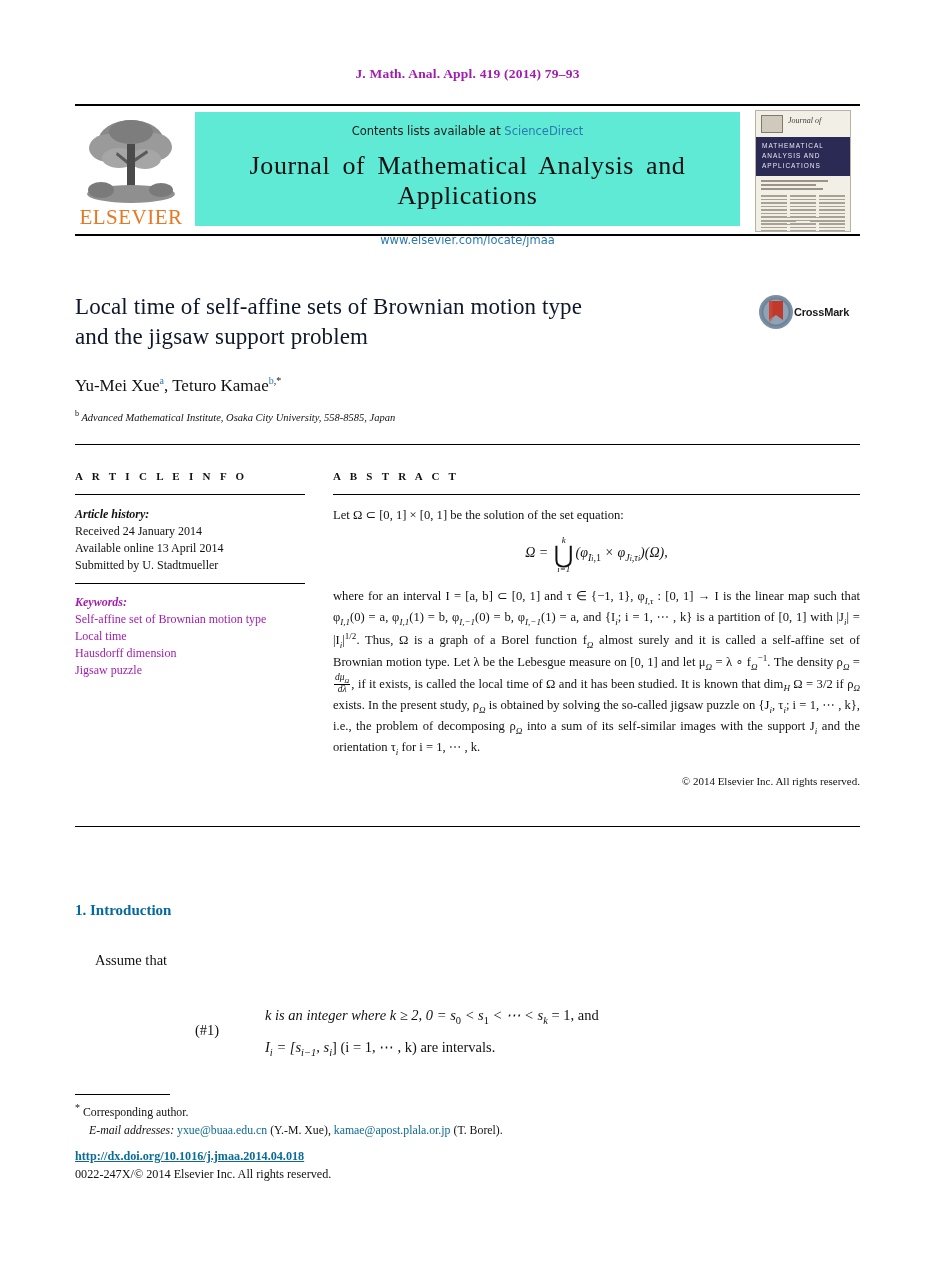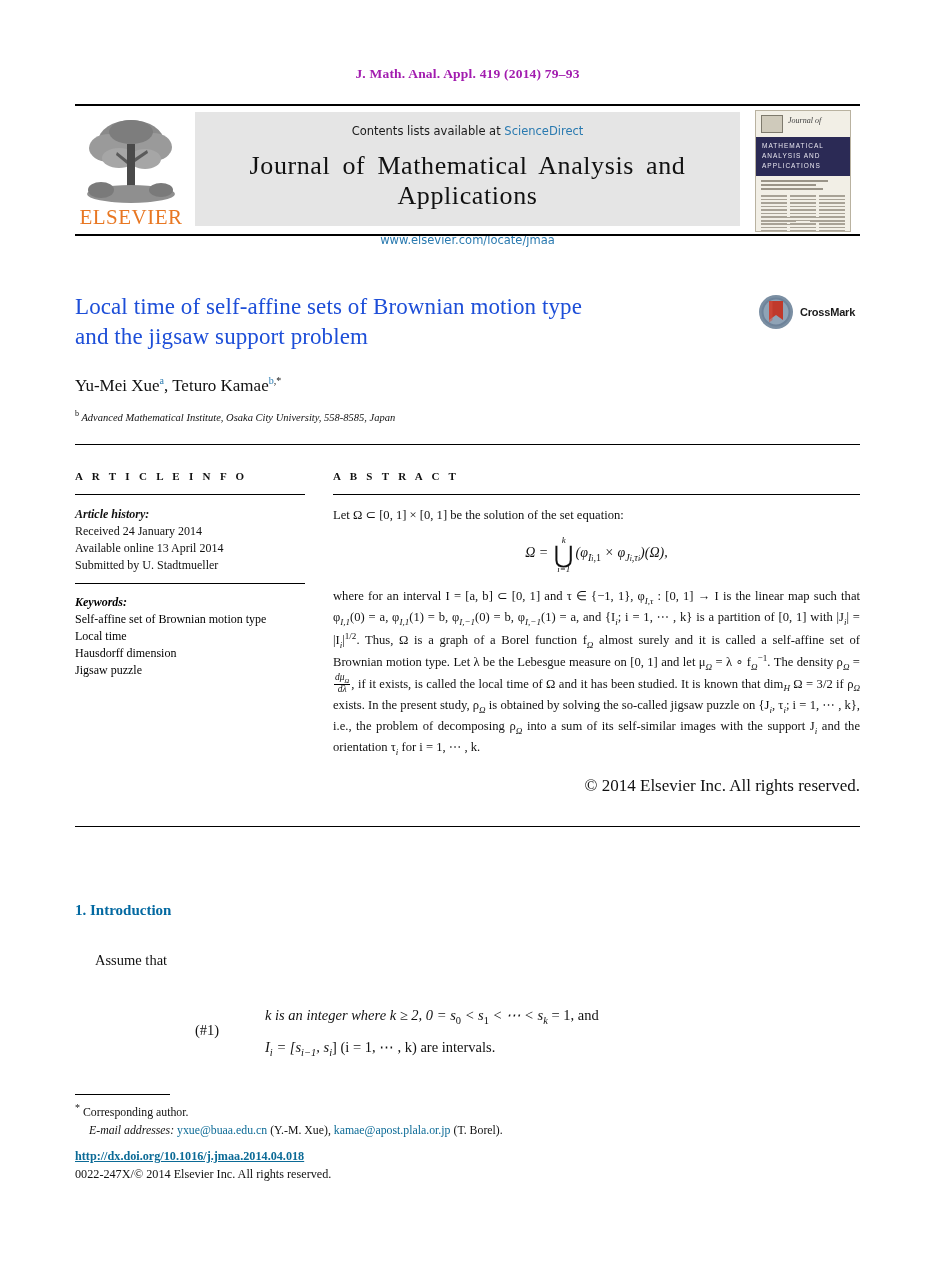--- a/index.html
+++ b/index.html
@@ -52,21 +52,21 @@
     font-family: "Liberation Serif", serif;
     color: #e87722;
     font-size: 21px;
     letter-spacing: .5px;
     line-height: 1;
     margin-top: 1px;
   }
   #masthead-center {
     position: absolute; top: 8px; left: 120px;
     width: 545px; height: 114px;
-    background: #e5e5e5;
+    background: #5eead4;
     text-align: center;
   }
   #contents-line {
     margin-top: 12px;
     font-family: "DejaVu Sans", sans-serif;
     font-size: 11.5px;
     color: #1a1a1a;
   }
   #contents-line a { color: #2a7ab0; text-decoration: none; }
   #journal-title {
@@ -127,21 +127,21 @@
   #cover-thumb .cv-foot .cv-s {
     height: 1.5px; background: #a8a296; margin-bottom: 2px;
   }
 
   
   #title-block { top: 292px; left: 75px; width: 660px; }
   #paper-title {
     font-family: "Liberation Serif", serif;
     font-size: 23px;
     line-height: 1.32;
-    color: #1d4ed8;
+    color: #0f172a;
     font-weight: normal;
     margin: 0;
     letter-spacing: .1px;
   }
   #authors {
     margin-top: 22px;
     font-family: "Liberation Serif", serif;
     font-size: 17px;
     color: #111;
   }
@@ -155,21 +155,21 @@
     line-height: 1.45;
     color: #111;
   }
   #affiliations sup {
     font-style: normal; font-size: 8px; vertical-align: super;
   }
 
   
   #crossmark {
     top: 292px; left: 758px; width: 104px; height: 40px;
-    display: flex; align-items: center; gap: 6px;
+    display: flex; align-items: center; 
   }
   #crossmark .cm-text {
     font-family: "Liberation Sans", sans-serif;
     font-weight: bold;
     font-size: 11px;
     color: #1a1a1a;
     letter-spacing: -.2px;
   }
 
   
@@ -193,21 +193,21 @@
   }
   #info-history {
     position: absolute; top: 36px; left: 0; width: 232px;
     font-family: "Liberation Serif", serif;
     font-size: 12px; line-height: 1.42; color: #111;
   }
   #info-history .lbl { font-style: italic; font-weight: bold; }
   #info-keywords {
     position: absolute; top: 124px; left: 0; width: 232px;
     font-family: "Liberation Serif", serif;
-    font-size: 12px; line-height: 1.42; color: #000000;
+    font-size: 12px; line-height: 1.42; color: #a21caf;
   }
   #info-keywords .lbl { font-style: italic; font-weight: bold; }
 
   
   #abstract { top: 470px; left: 333px; width: 527px; }
   #abstract-body {
     position: absolute; top: 36px; left: 0; width: 527px;
     font-family: "Liberation Serif", serif;
     font-size: 12.6px;
     line-height: 1.5;
@@ -217,21 +217,21 @@
   #abs-lead { margin: 0 0 6px 0; }
   #abs-equation {
     text-align: center;
     margin: 10px 0 14px 0;
     font-size: 14px;
   }
   #abs-rest { margin: 0; }
   #abs-copyright {
     margin-top: 14px;
     text-align: right;
-    font-size: 17px;
+    font-size: 11px;
   }
   .mi { font-style: italic; }
   .mathtext { font-family: "Liberation Serif", serif; }
 
   
   .bigop {
     display: inline-block;
     vertical-align: middle;
     text-align: center;
     line-height: 1;

